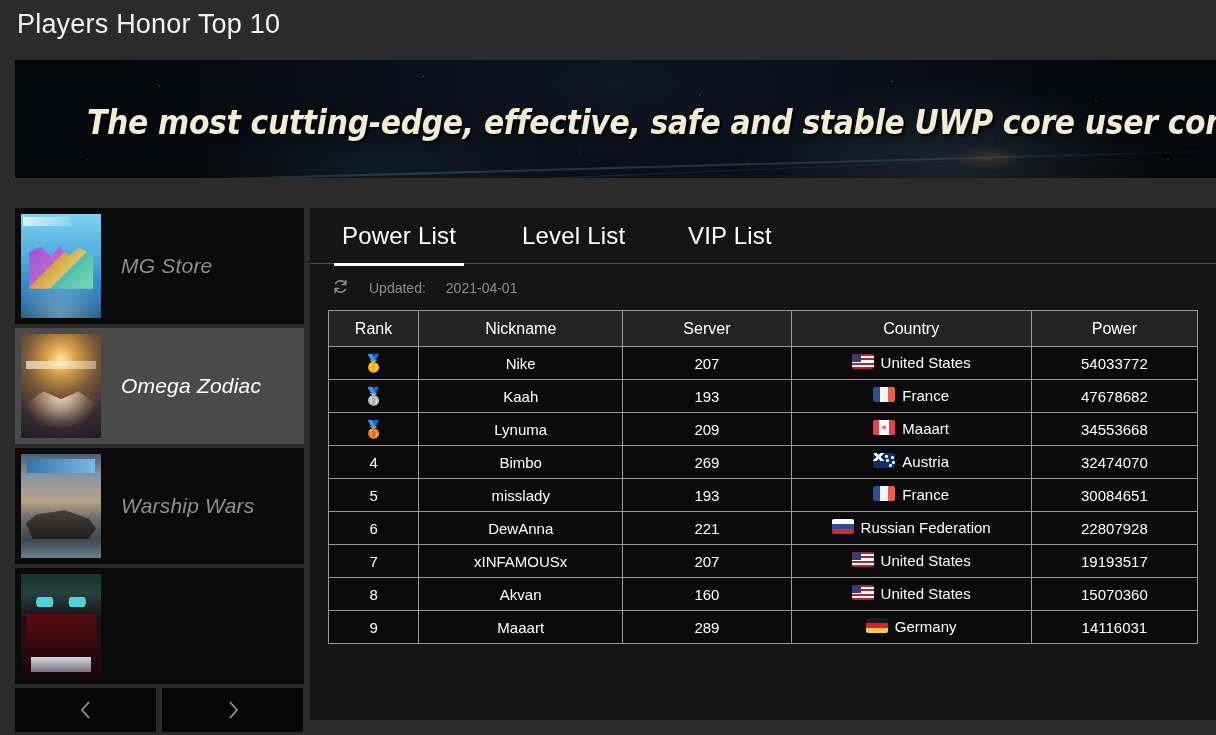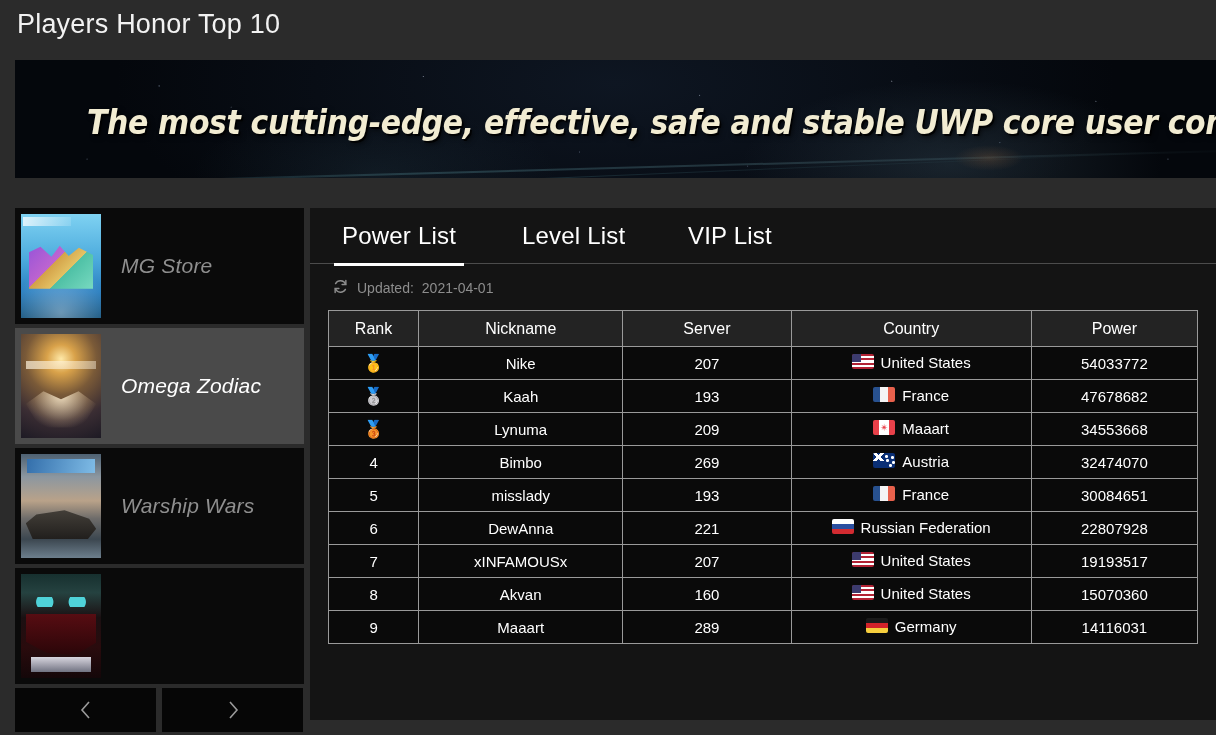--- a/index.html
+++ b/index.html
@@ -200,21 +200,21 @@
   .tab:nth-of-type(1) { left: 32px; }
   .tab:nth-of-type(2) { left: 212px; }
   .tab:nth-of-type(3) { left: 378px; }
   .tab.active::after {
     content: ""; position: absolute;
     left: -8px; right: -8px; bottom: 0;
     height: 3px; background: #ffffff;
   }
 
   .updated {
-    display: flex; align-items: center; gap: 8px;
+    display: flex; align-items: center; gap: 20px;
     padding: 14px 0 12px 22px;
     color: #8d8d8d; font-size: 14px;
   }
   .updated .refresh-icon { display: block; }
 
   table.ranking {
     border-collapse: collapse;
     margin-left: 18px;
     width: 870px;
     table-layout: fixed;

